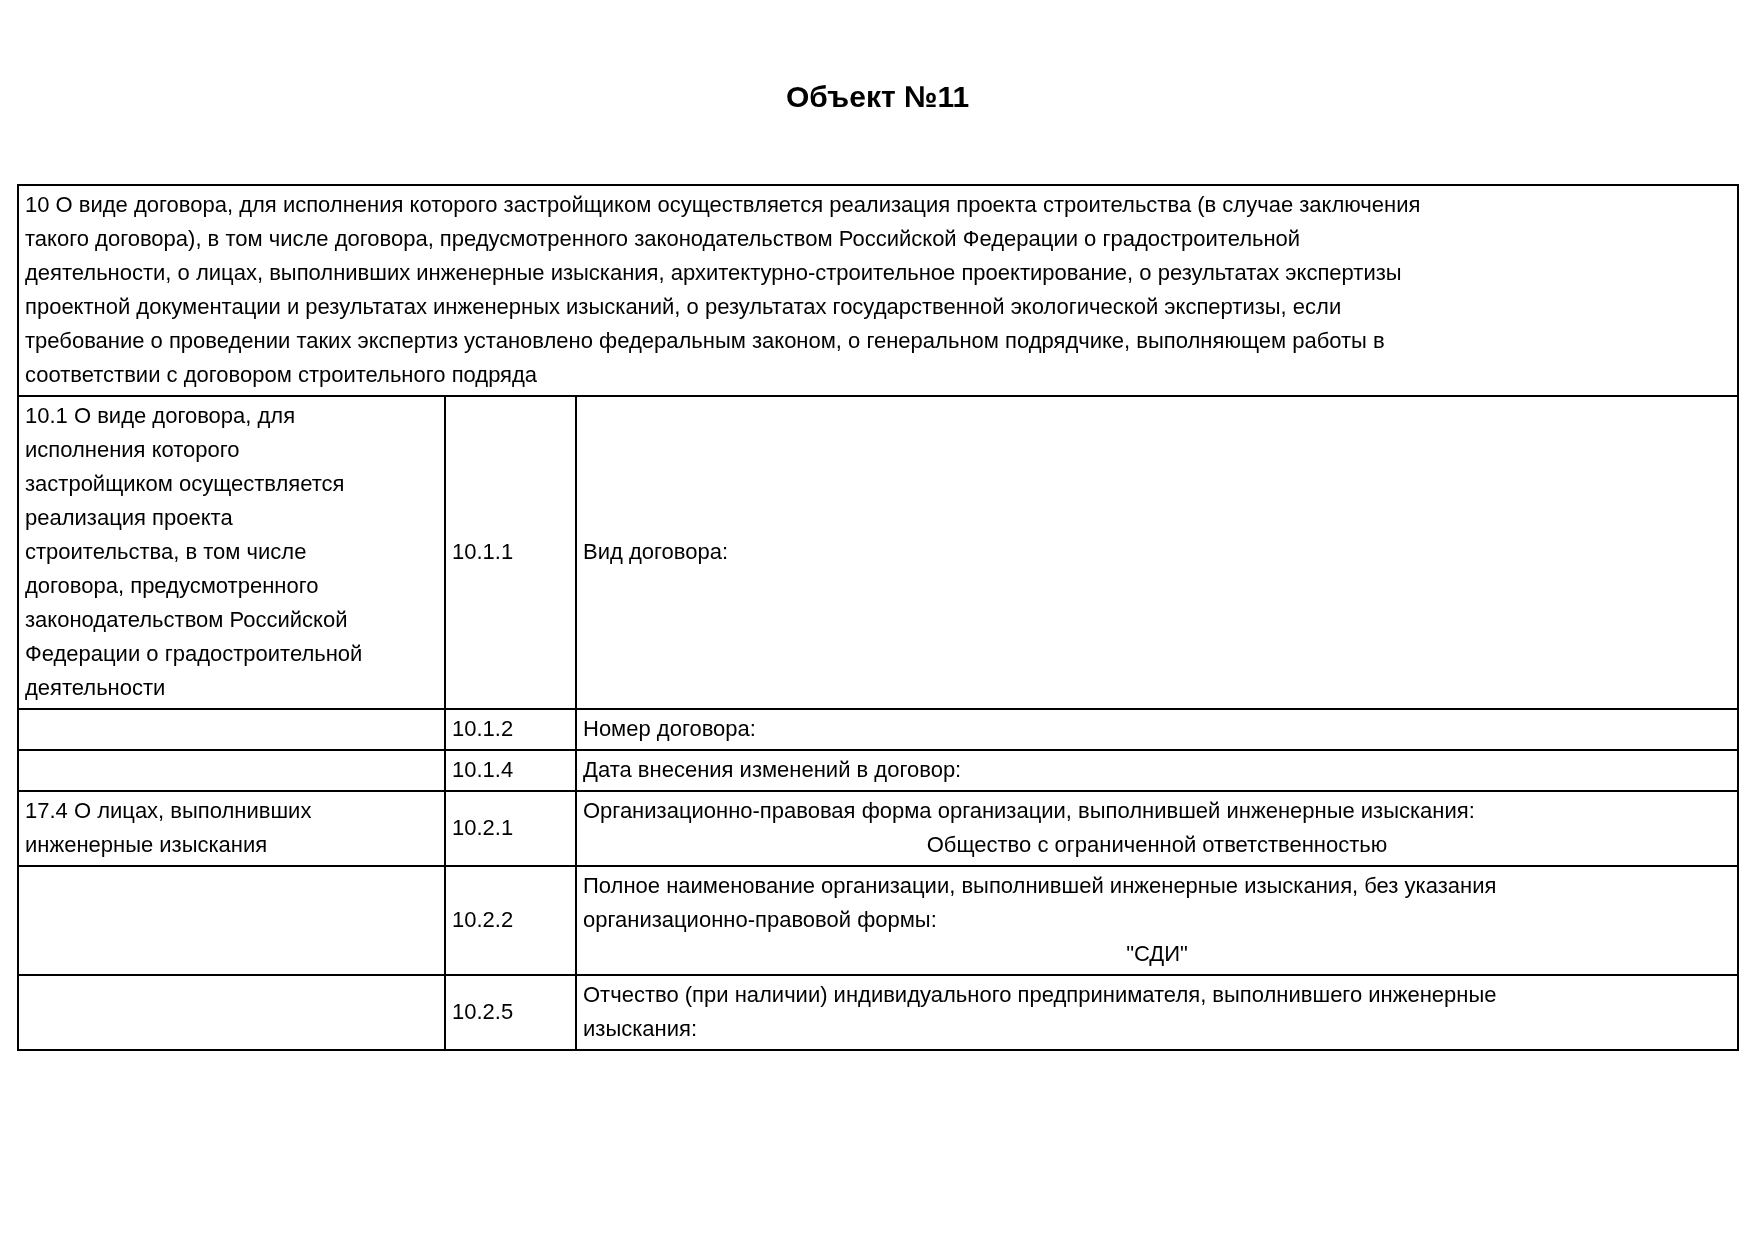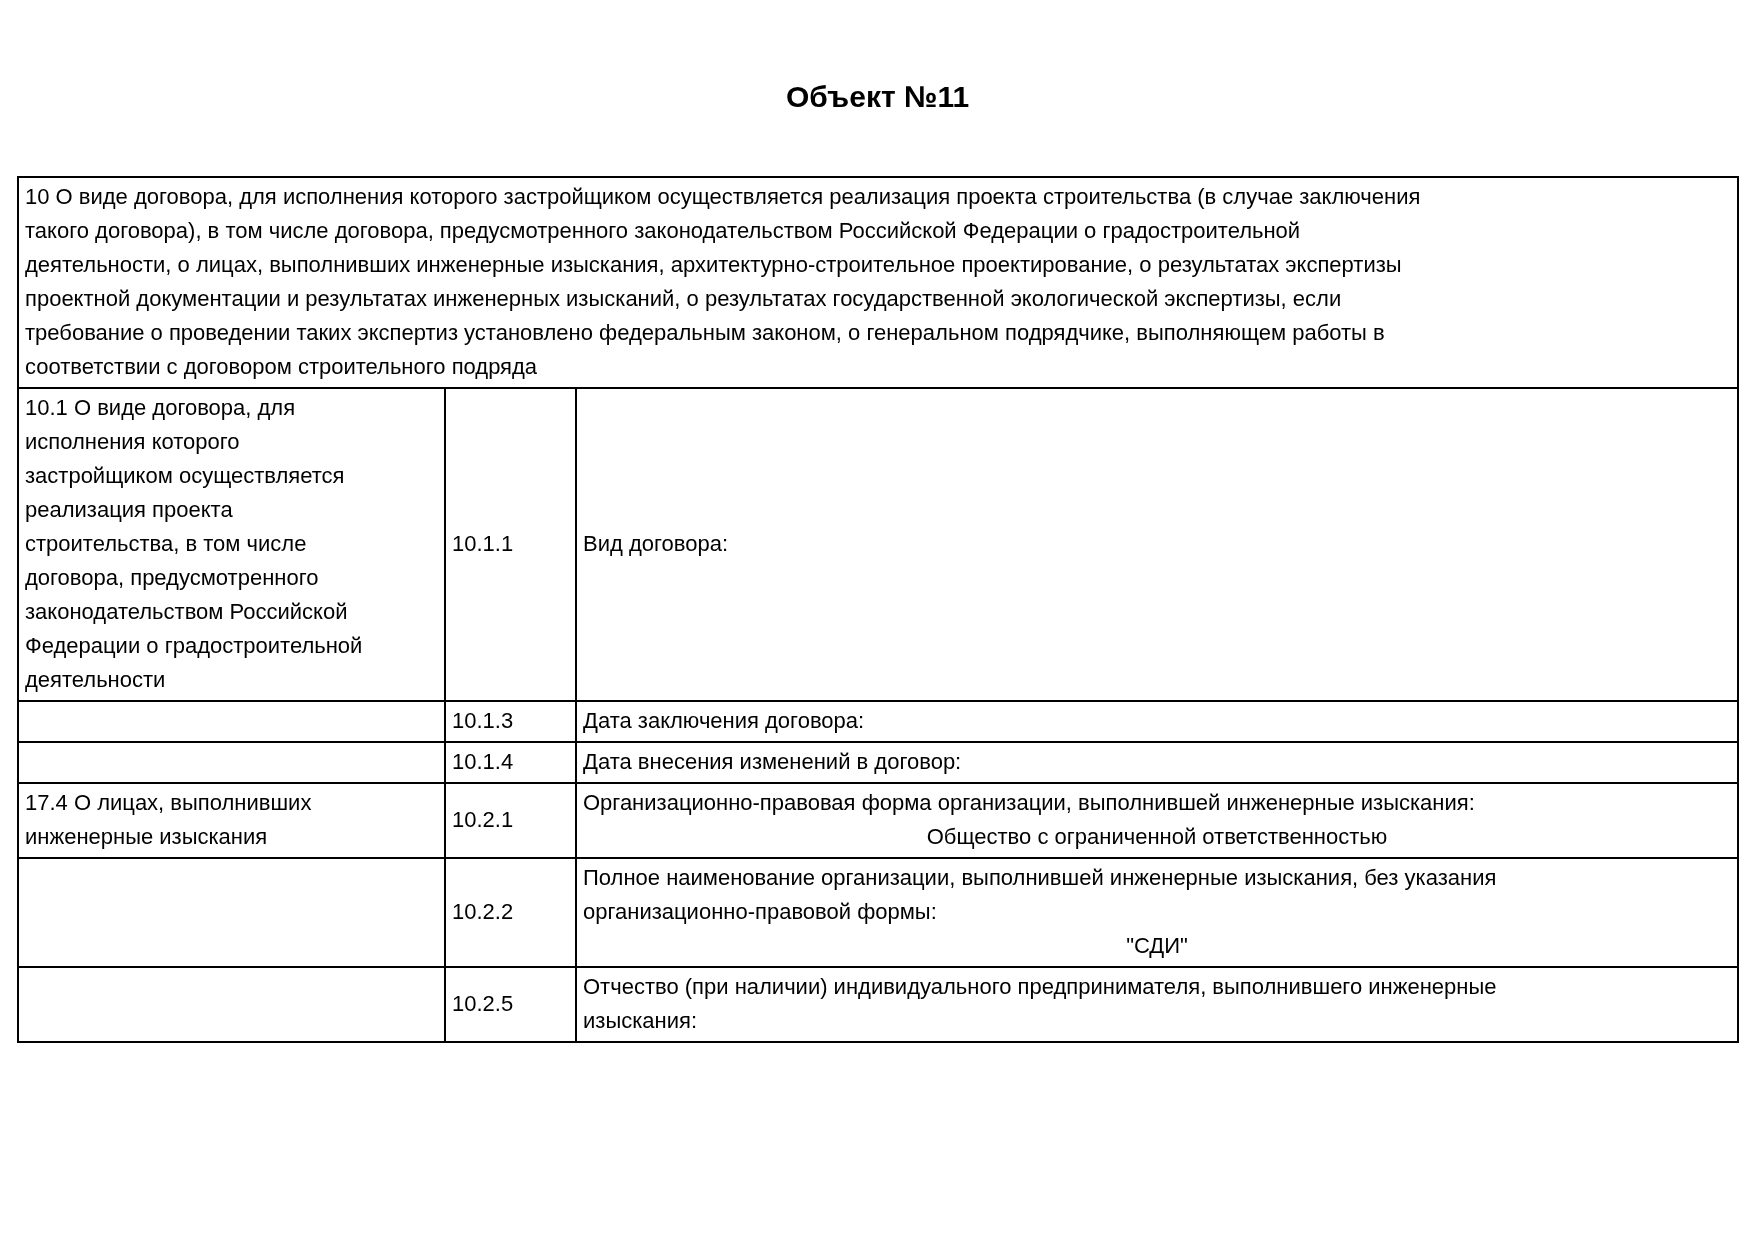--- a/index.html
+++ b/index.html
@@ -20,21 +20,21 @@
     top: 80px;
     left: 0;
     width: 1755px;
     text-align: center;
     font-size: 30px;
     font-weight: bold;
     line-height: 34px;
   }
   table.decl {
     position: absolute;
-    top: 176px;
+    top: 184px;
     left: 17px;
     width: 1720px;
     border-collapse: collapse;
     table-layout: fixed;
   }
   table.decl td {
     border: 2px solid #000000;
     padding: 2px 6px 3px 6px;
     font-size: 22px;
     line-height: 34px;
@@ -89,33 +89,33 @@
       </td>
       <td>
         <div>10.1.1</div>
       </td>
       <td>
         <div class="pre">Вид договора:</div>
         <div class="field-value"></div>
       </td>
     </tr>
 
-
     <tr>
       <td class="section-cell">
         <div class="pre"></div>
       </td>
       <td>
-        <div>10.1.3</div>
+        <div>10.1.2</div>
       </td>
       <td>
-        <div class="pre">Дата заключения договора:</div>
+        <div class="pre">Номер договора:</div>
         <div class="field-value"></div>
       </td>
     </tr>
+
 
     <tr>
       <td class="section-cell">
         <div class="pre"></div>
       </td>
       <td>
         <div>10.1.4</div>
       </td>
       <td>
         <div class="pre">Дата внесения изменений в договор:</div>

